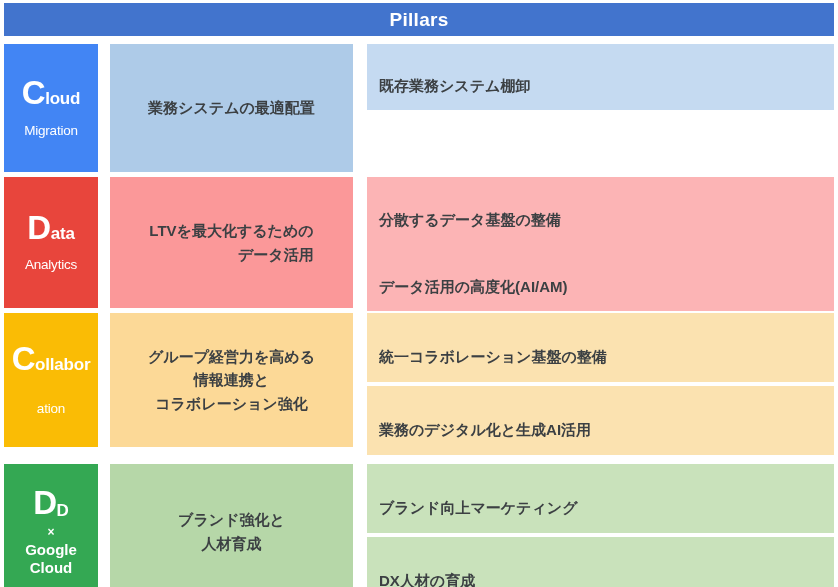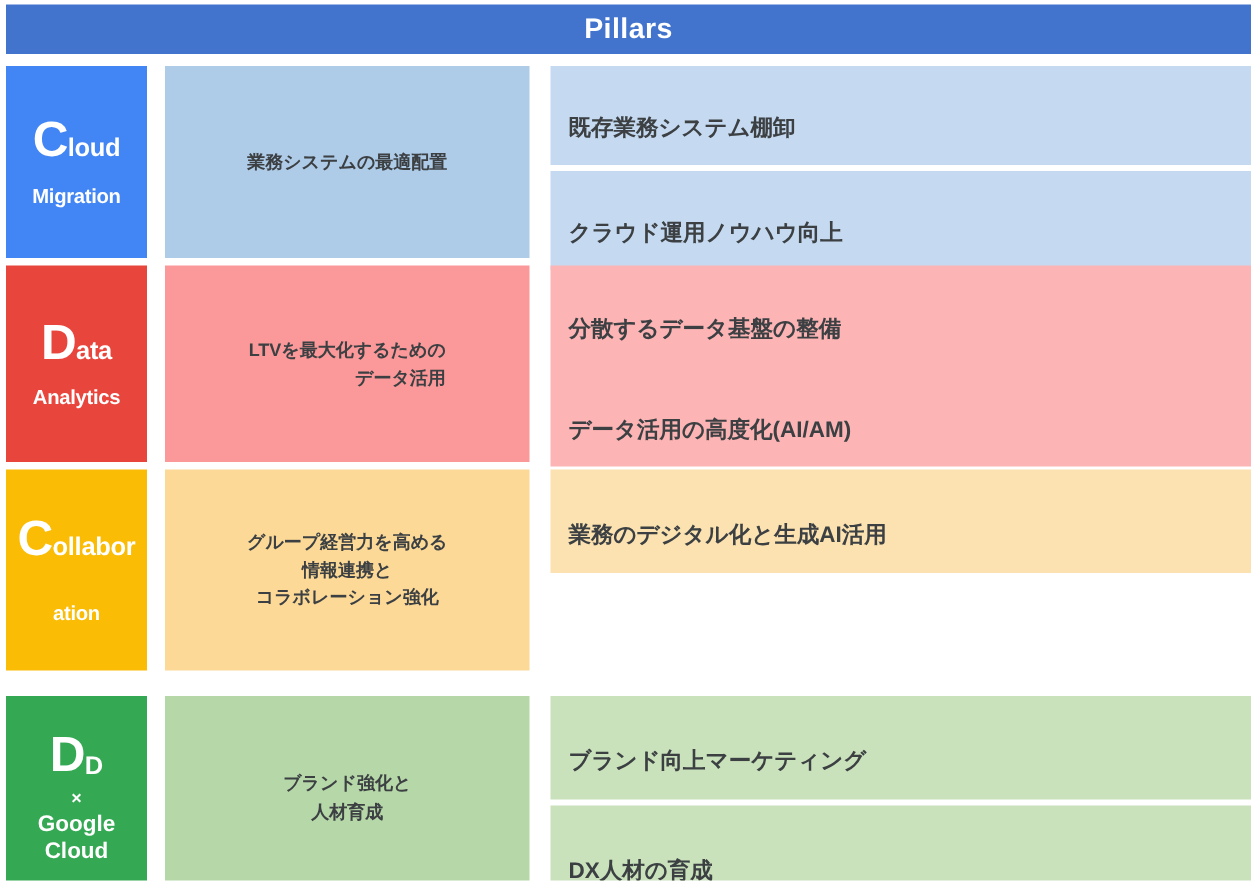--- a/index.html
+++ b/index.html
@@ -77,21 +77,21 @@
     vertical-align: baseline;
   }
   .badge-small {
     font-size: 17px;
     font-weight: bold;
     letter-spacing: -0.2px;
   }
   .badge-sub {
     display: block;
     font-size: 13.5px;
-    font-weight: bold;
+    font-weight: normal;
     line-height: 1.25;
     margin-top: 13px;
     letter-spacing: -0.2px;
   }
   .badge-dd-sup {
     font-size: 17px;
     font-weight: bold;
     vertical-align: baseline;
     position: relative;
     top: 2px;
@@ -116,21 +116,21 @@
     top: 0;
     width: 243px;
     display: flex;
     align-items: center;
     justify-content: center;
     text-align: center;
     box-sizing: border-box;
     padding: 4px 8px;
   }
   .theme-text {
-    font-size: 12px;
+    font-size: 15px;
     font-weight: bold;
     line-height: 1.55;
     color: #3c4043;
     white-space: pre-line;
   }
 
   .actions {
     position: absolute;
     left: 367px;
     top: 0;
@@ -190,23 +190,20 @@
     </div>
 
     <div class="theme" style="background:#aecbe8;">
       <span class="theme-text">業務システムの最適配置</span>
     </div>
 
     <div class="actions">
       <div class="action" style="background:#c5daf1;">
         <span class="action-text">既存業務システム棚卸</span>
       </div>
-      <div class="action" style="background:#c5daf1;">
-        <span class="action-text">クラウド運用ノウハウ向上</span>
-      </div>
     </div>
   </div>
 
   <div class="row" id="row-2">
     <div class="badge" style="background:#e8453c;">
       <span class="badge-main">
         <span class="badge-big">D</span><span class="badge-small">ata</span>
       </span>
       <span class="badge-sub">Analytics</span>
     </div>
@@ -235,20 +232,23 @@
     </div>
 
     <div class="theme" style="background:#fcd997;">
       <span class="theme-text">グループ経営力を高める
 情報連携と
 コラボレーション強化</span>
     </div>
 
     <div class="actions">
       <div class="action" style="background:#fbe2b0;">
+        <span class="action-text">統一コラボレーション基盤の整備</span>
+      </div>
+      <div class="action" style="background:#fbe2b0;">
         <span class="action-text">業務のデジタル化と生成AI活用</span>
       </div>
     </div>
   </div>
 
   <div class="row" id="row-4">
     <div class="badge" style="background:#34a853;">
       <span class="badge-main">
         <span class="badge-big">D</span><span class="badge-dd-sup">D</span>
       </span>

